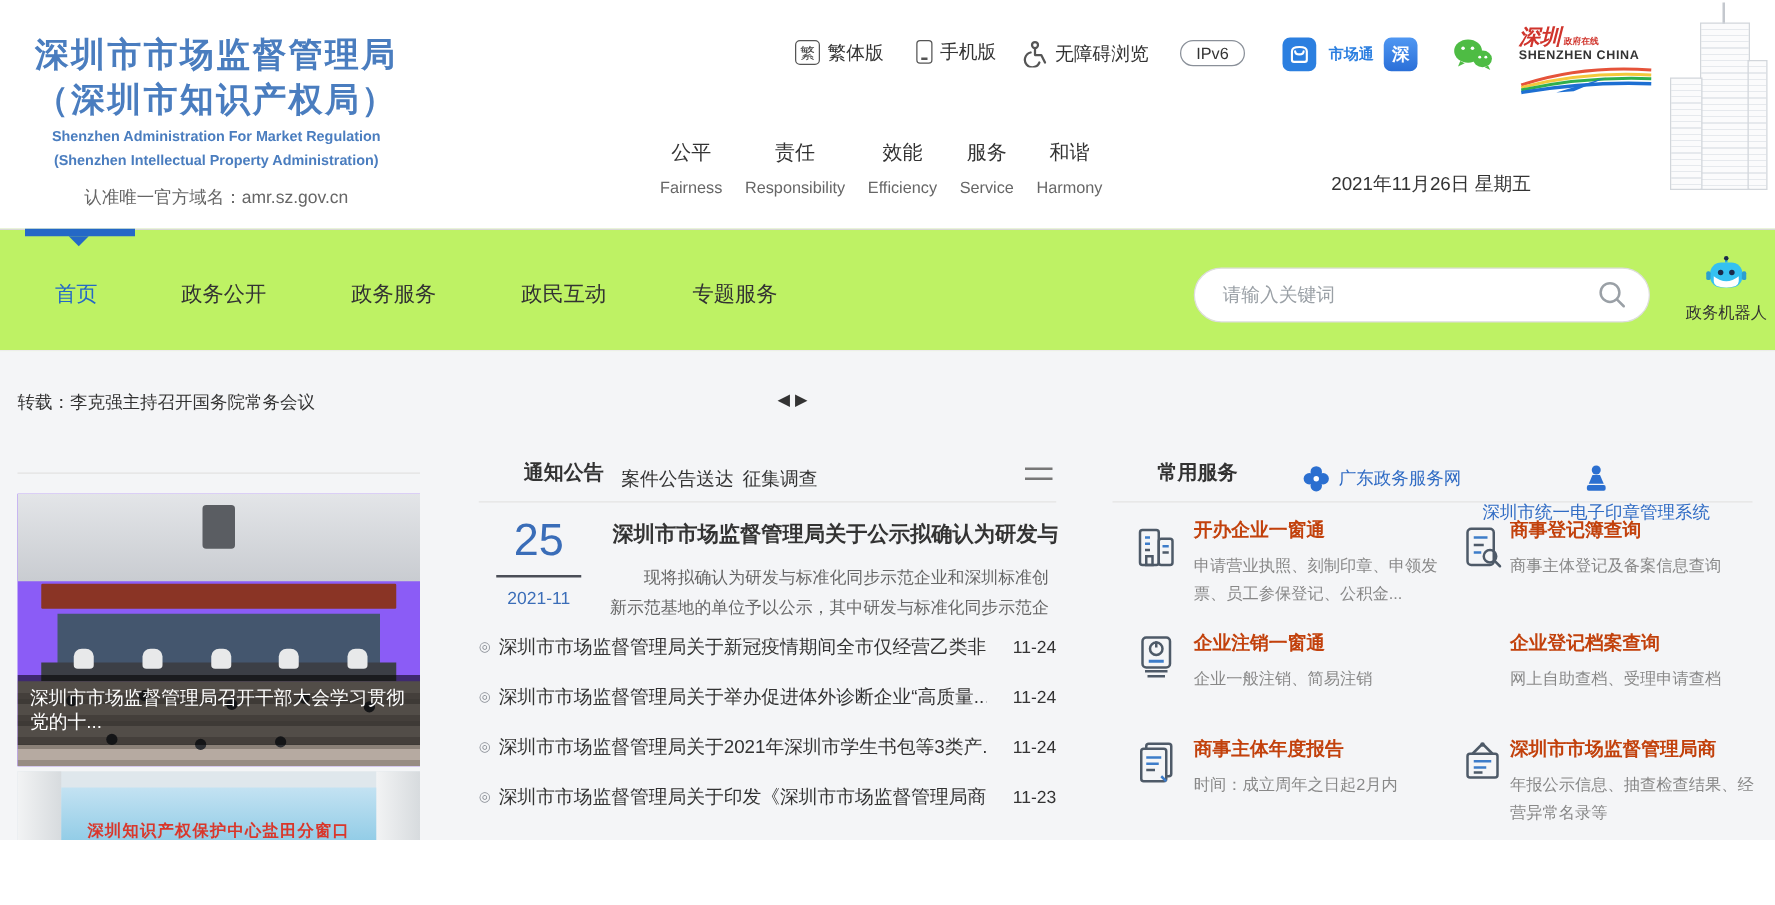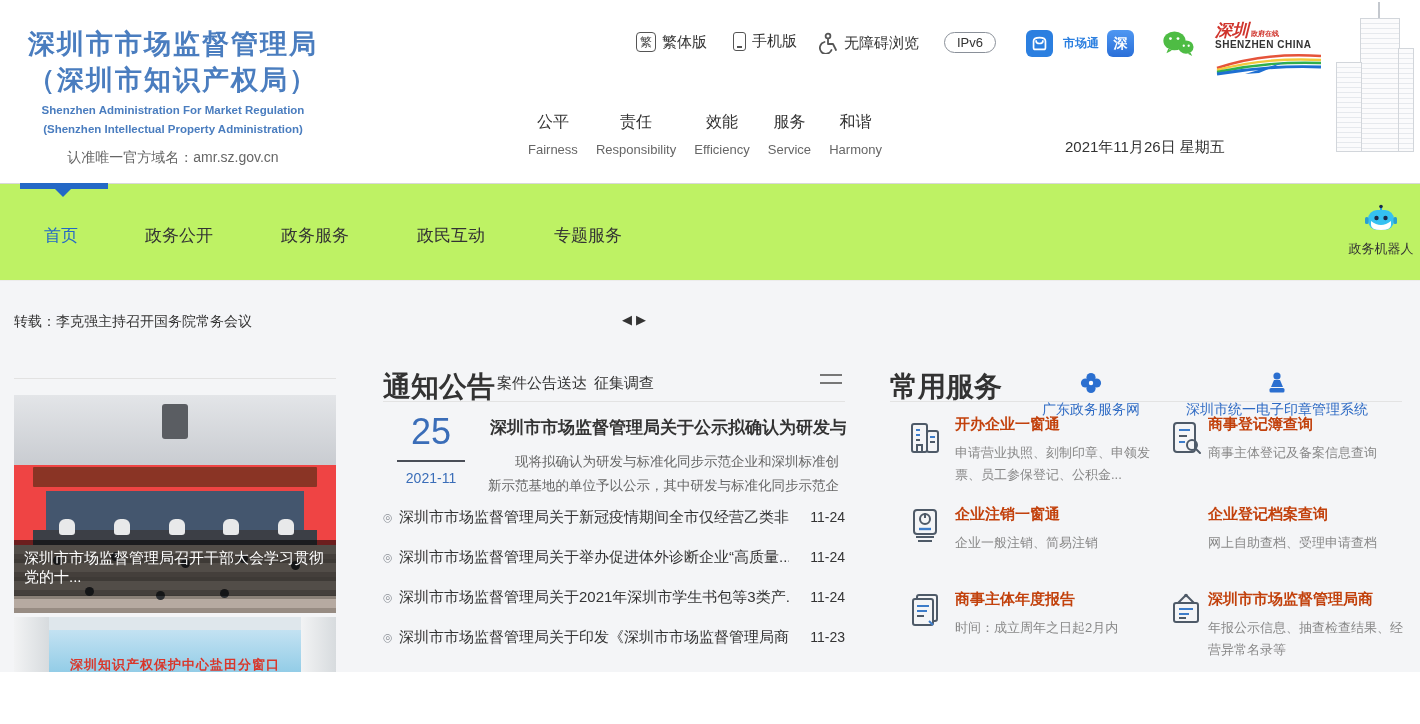--- a/index.html
+++ b/index.html
@@ -58,21 +58,21 @@
   .robot-label { font-size:13px; color:#333; margin-top:2px; }
 
   
   .lower-bg { position:absolute; left:0; top:281px; width:1420px; height:443px; background:#f4f5f7; }
   .ticker-text { position:absolute; left:14px; top:313px; font-size:14px; color:#333; cursor:pointer; }
   .ticker-arrow { position:absolute; top:312px; font-size:13px; color:#333; cursor:pointer; line-height:1.2; }
 
   
   .car-topline { position:absolute; left:14px; top:378px; width:322px; height:1px; background:#e2e2e2; }
   .slide { position:absolute; left:14px; width:322px; overflow:hidden; cursor:pointer; }
-  .slide1 { top:395px; height:218px; background:#ef4444; }
+  .slide1 { top:395px; height:218px; background:#8b5cf6; }
   .s1-ceiling { position:absolute; left:0; top:0; width:100%; height:32%;
                 background:linear-gradient(#e3e5e8,#c9ccd1); }
   .s1-projector { position:absolute; left:46%; top:4%; width:8%; height:16%; background:#5a5d62; border-radius:3px; }
   .s1-banner { position:absolute; left:6%; top:33%; width:88%; height:9%; background:#8a3425; border-radius:1px; }
   .s1-screen { position:absolute; left:10%; top:44%; width:80%; height:22%; background:#44566e; }
   .s1-wall { position:absolute; left:0; top:32%; width:100%; height:34%; background:#7c4a3a; z-index:-1; }
   .s1-table { position:absolute; left:6%; top:62%; width:88%; height:7%; background:#3c3f46; }
   .s1-person { position:absolute; top:57%; width:5%; height:7%; background:#e8e9ea; border-radius:40% 40% 20% 20%; }
   .s1-chairs { position:absolute; left:0; top:69%; width:100%; height:31%;
                background:repeating-linear-gradient(#b6aaa1 0 9px,#978c83 9px 14px,#8b8178 14px 18px); }
@@ -84,21 +84,21 @@
   .s2-banner { position:absolute; left:11%; top:12%; width:78%; height:78%;
                background:linear-gradient(#c3e2f2 0%,#8fcbe6 55%,#5fb0d8 100%); text-align:center; }
   .s2-line1 { color:#d9372b; font-size:13px; font-weight:bold; margin-top:26px; letter-spacing:1px; }
   .s2-line2 { color:#d9372b; font-size:13px; font-weight:bold; margin-top:10px; }
   .s2-flower { position:absolute; left:46%; bottom:-12%; width:26px; height:26px; border-radius:50%;
                background:radial-gradient(circle at 50% 50%, #f3d6a0 0 18%, #d9372b 20% 100%); }
   .s2-heads { position:absolute; left:0; bottom:0; width:100%; height:10px; }
   .s2-head { position:absolute; bottom:0; width:10px; height:10px; border-radius:50% 50% 0 0; background:#2e3d55; }
 
   
-  .section-title { position:absolute; font-size:28px; font-weight:bold; color:#333; }
+  .section-title { position:absolute; font-size:16px; font-weight:bold; color:#333;margin-left:36px; }
   .notice-tab { position:absolute; top:374px; font-size:15px; color:#333; cursor:pointer; }
   .more-ic { position:absolute; left:820px; top:374px; width:22px; cursor:pointer; }
   .more-ic span { display:block; height:2px; background:#777; margin-bottom:6px; }
   .divider { position:absolute; top:401px; height:1px; background:#e3e3e3; }
 
   .f-dateblock { position:absolute; left:395px; top:412px; width:72px; text-align:center; cursor:pointer; }
   .f-day { font-size:36px; color:#3a6db8; line-height:1.1; }
   .f-rule { height:2px; background:#4a4e57; margin:8px 2px 8px 2px; }
   .f-month { font-size:14px; color:#3a6db8; }
   .f-title { position:absolute; left:490px; top:416px; width:356px; font-size:17px; font-weight:bold; color:#333;
@@ -235,20 +235,29 @@
 
   <div class="navbar">
     <div class="nav-active-bar"></div>
     <div class="nav-active-tri"></div>
     <div class="nav-item active" style="left:44px;">首页</div>
     <div class="nav-item" style="left:145px;">政务公开</div>
     <div class="nav-item" style="left:281px;">政务服务</div>
     <div class="nav-item" style="left:417px;">政民互动</div>
     <div class="nav-item" style="left:554px;">专题服务</div>
 
+    <div class="search-box">
+      <input type="text" placeholder="请输入关键词" style="">
+      <span class="search-ic">
+        <svg width="26" height="26" viewBox="0 0 26 26">
+          <circle cx="11" cy="11" r="7.5" fill="none" stroke="#9aa0a6" stroke-width="2"></circle>
+          <line x1="16.5" y1="16.5" x2="22" y2="22" stroke="#9aa0a6" stroke-width="2" stroke-linecap="round"></line>
+        </svg>
+      </span>
+    </div>
 
     <div class="robot">
       <svg width="34" height="30" viewBox="0 0 34 30">
         <line x1="17" y1="2" x2="17" y2="6" stroke="#29a8e0" stroke-width="2"></line>
         <circle cx="17" cy="2.5" r="1.8" fill="#1b2a4a"></circle>
         <rect x="4" y="6" width="26" height="20" rx="9" fill="#35c1f1"></rect>
         <rect x="1" y="13" width="3.5" height="7" rx="1.5" fill="#2a9fd0"></rect>
         <rect x="29.5" y="13" width="3.5" height="7" rx="1.5" fill="#2a9fd0"></rect>
         <path d="M7 17 q10 8 20 0 v4 q0 5-10 5 q-10 0-10-5 z" fill="#fff"></path>
         <circle cx="12.5" cy="14" r="2.2" fill="#1b2a4a"></circle>
@@ -338,21 +347,21 @@
     <span class="n-title">深圳市市场监督管理局关于2021年深圳市学生书包等3类产...</span>
     <span class="n-date">11-24</span>
   </div>
   <div class="n-item" style="top:628px;">
     <span class="n-bullet">◎</span>
     <span class="n-title">深圳市市场监督管理局关于印发《深圳市市场监督管理局商...</span>
     <span class="n-date">11-23</span>
   </div>
 
   <div class="section-title" style="left:890px;top:368px;">常用服务</div>
-  <div class="svc-link" style="left:1042px;flex-direction:column;">
+  <div class="svc-link" style="left:1042px;">
     <svg width="22" height="22" viewBox="0 0 22 22">
       <circle cx="11" cy="5.5" r="4.6" fill="#2b6fd0"></circle>
         <circle cx="5.5" cy="11" r="4.6" fill="#2b6fd0"></circle>
       <circle cx="16.5" cy="11" r="4.6" fill="#2b6fd0"></circle>
         <circle cx="11" cy="16.5" r="4.6" fill="#2b6fd0"></circle>
       <circle cx="11" cy="11" r="2.2" fill="#fff"></circle>
     </svg>
     <span>广东政务服务网</span>
   </div>
   <div class="svc-link" style="left:1186px;flex-direction:column;">

